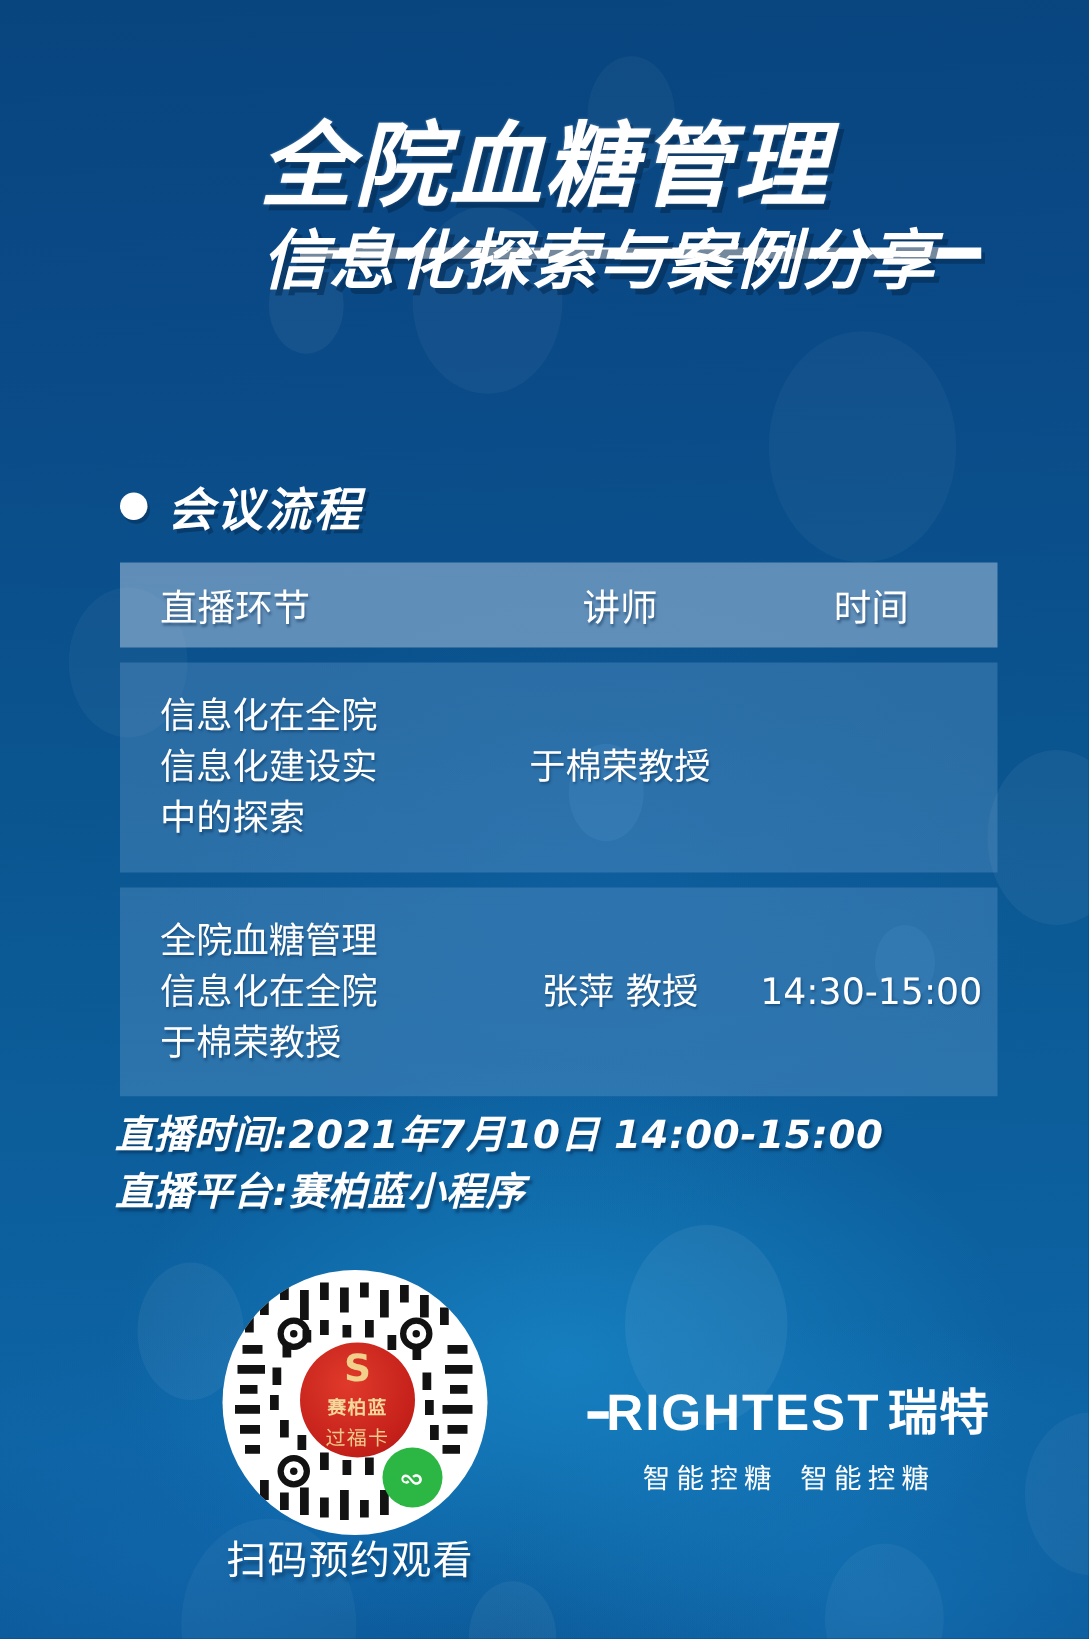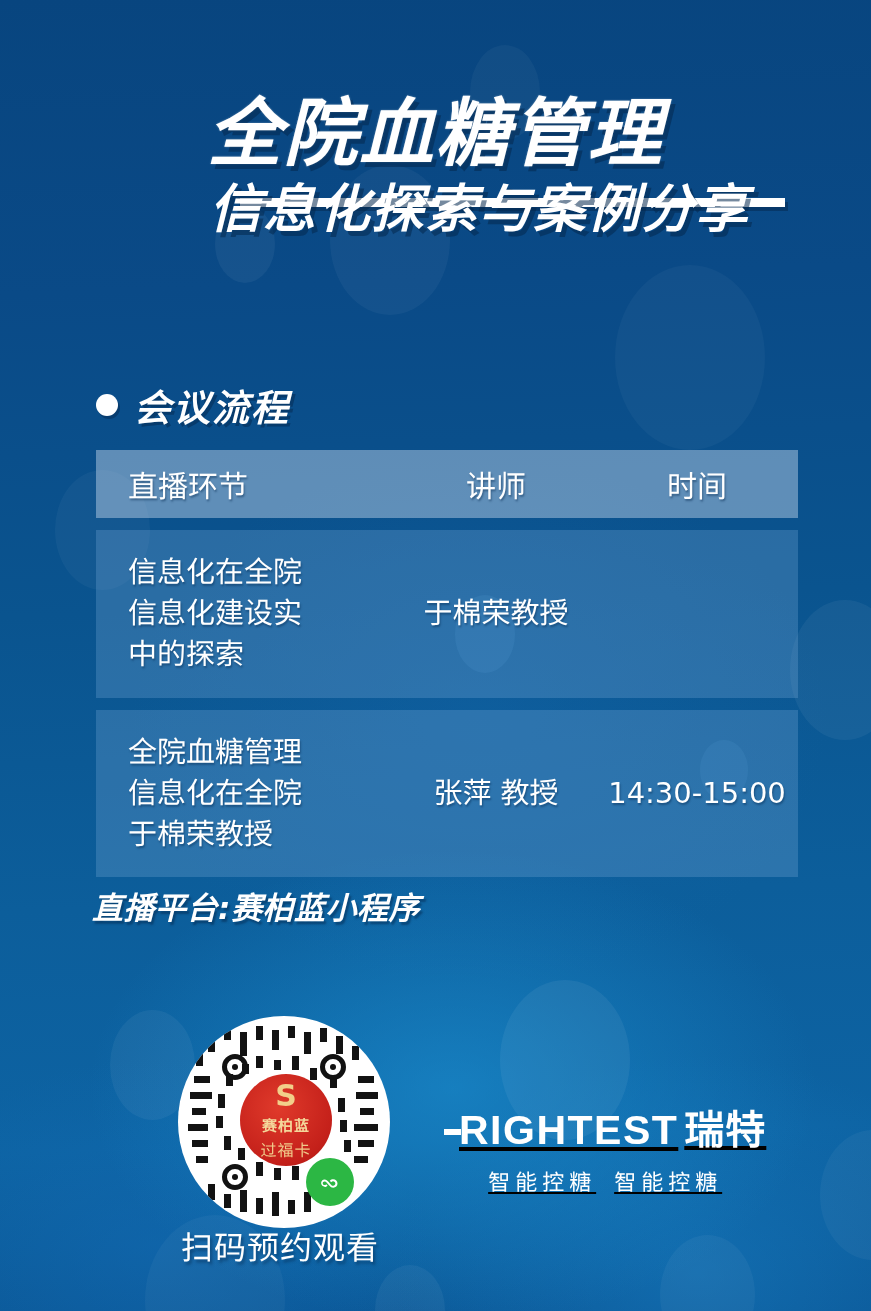--- a/index.html
+++ b/index.html
@@ -129,21 +129,21 @@
   }
   .wx-badge svg{display:block;}
   .qr-caption{
     position:absolute;left:0;top:1222px;width:560px;text-align:center;
     font-family:"DejaVu Sans","Liberation Sans",sans-serif;
     font-size:32px;color:#ffffff;letter-spacing:1px;
     text-shadow:2px 3px 3px rgba(4,40,78,.5);
   }
 
   
-  .logo{position:absolute;left:444px;top:1098px;text-decoration:underline;}
+  .logo{position:absolute;left:470px;top:1098px;}
   .logo-main{
     display:flex;align-items:baseline;
     font-family:"Liberation Sans","DejaVu Sans",sans-serif;
   }
   .logo-dash{
     display:inline-block;width:17px;height:6px;background:#fff;margin-right:-2px;
     position:relative;top:-9px;
   }
   .logo-en{
     font-size:41px;font-weight:bold;color:#ffffff;letter-spacing:1.5px;
@@ -213,20 +213,21 @@
         <span class="ln">信息化在全院</span>
         <span class="ln">于棉荣教授</span>
       </div>
       <div class="cell c-speaker">张萍 教授</div>
       <div class="cell c-time">14:30-15:00</div>
     </div>
 
   </div>
 
   <div class="live-info">
+    <div class="live-line">直播时间:2021年7月10日  14:00-15:00</div>
     <div class="live-line">直播平台:赛柏蓝小程序</div>
   </div>
 
   <div class="qr-wrap">
     <div class="qr-disc">
       <div class="qr-dots">
         <i style="left:30px;top:18px;width:7px;height:18px;"></i>
         <i style="left:46px;top:12px;width:7px;height:12px;"></i>
         <i style="left:62px;top:16px;width:7px;height:24px;"></i>
         <i style="left:78px;top:10px;width:7px;height:14px;"></i>

